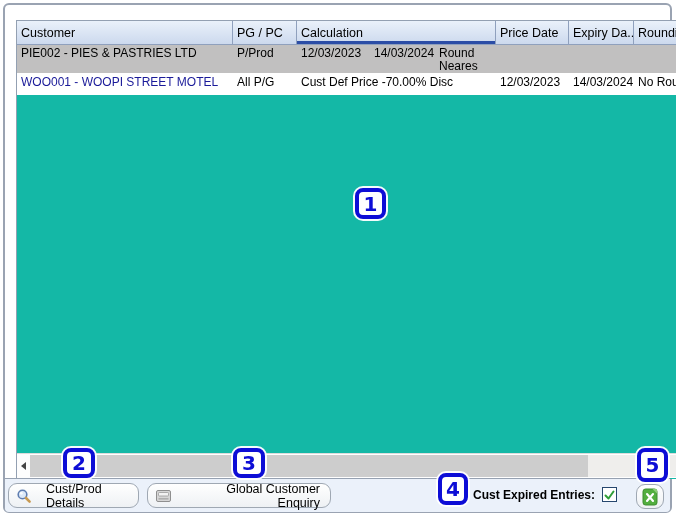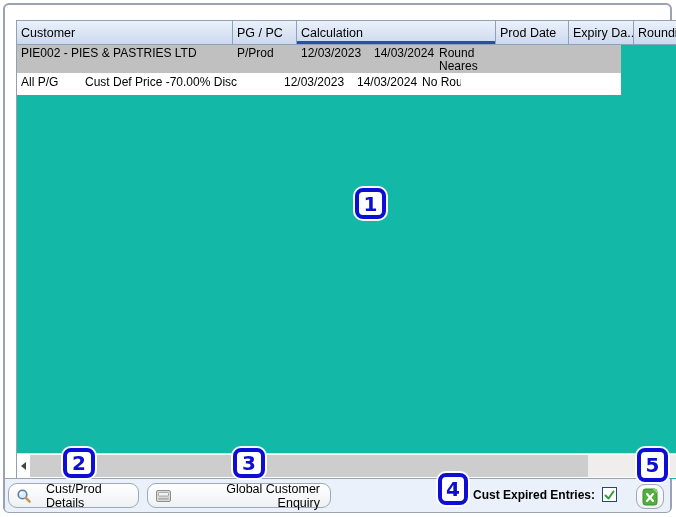--- a/index.html
+++ b/index.html
@@ -13,21 +13,21 @@
         border:1px solid #93a0b2;border-bottom:none;background:#14b8a6;overflow:hidden;padding-left:30px;}
   .ghead{position:absolute;left:0;top:0;width:660px;height:23px;display:flex;
          background:linear-gradient(#eaf1fa,#ccd9ee);border-bottom:1px solid #8fa0bd;}
   .hcell{position:relative;height:23px;box-sizing:border-box;padding:0 0 0 4px;
          display:flex;align-items:center;font-size:12.5px;color:#000;
          border-right:1px solid #8fa0bd;white-space:nowrap;overflow:hidden;}
   .hcell:last-child{border-right:none;}
   .sortline{position:absolute;left:0;right:0;bottom:0;height:3px;background:#2b4da6;}
   .c0{width:216px}.c1{width:64px}.c2{width:199px}.c3{width:73px}.c4{width:65px}.c5{width:43px}
 
-  .grow{position:absolute;left:0;width:604px;display:flex;}
+  .grow{position:absolute;left:0;width:660px;display:flex;}
   .row0{top:24px;height:28px;background:#c1c0c0;}
   .row1{top:52px;height:22px;background:#fff;}
   .cell{box-sizing:border-box;padding:2px 1px 0 4px;font-size:12px;color:#000;
         white-space:nowrap;overflow:hidden;line-height:13px;}
   .row1 .cell{padding-top:3px;}
   .cell.wrap{white-space:normal;}
   .navy{color:#1a1a99;}
 
   
   .hscroll{position:absolute;left:0;top:432px;width:660px;height:24px;
@@ -77,39 +77,40 @@
           <span>Customer</span>
         </div>
       <div class="hcell c1">
           <span>PG / PC</span>
         </div>
       <div class="hcell c2">
           <span>Calculation</span>
           <span class="sortline"></span>
         </div>
       <div class="hcell c3">
-          <span>Prod Date</span>
+          <span>Price Date</span>
         </div>
       <div class="hcell c4">
           <span>Expiry Da...</span>
         </div>
       <div class="hcell c5">
           <span>Rounding</span>
         </div>
     </div>
 
     <div class="grow row0">
       <div class="cell c0">PIE002 - PIES &amp; PASTRIES LTD</div>
       <div class="cell c1">P/Prod</div>
       <div class="cell c3">12/03/2023</div>
       <div class="cell c4">14/03/2024</div>
       <div class="cell c5 wrap">Round Nearest</div>
     </div>
 
     <div class="grow row1">
+      <div class="cell c0 navy">WOO001 - WOOPI STREET MOTEL</div>
       <div class="cell c1">All P/G</div>
       <div class="cell c2">Cust Def Price -70.00% Disc</div>
       <div class="cell c3">12/03/2023</div>
       <div class="cell c4">14/03/2024</div>
       <div class="cell c5">No Rounding</div>
     </div>
 
     <div class="hscroll">
       <div class="harrow"></div>
       <div class="htrack">

